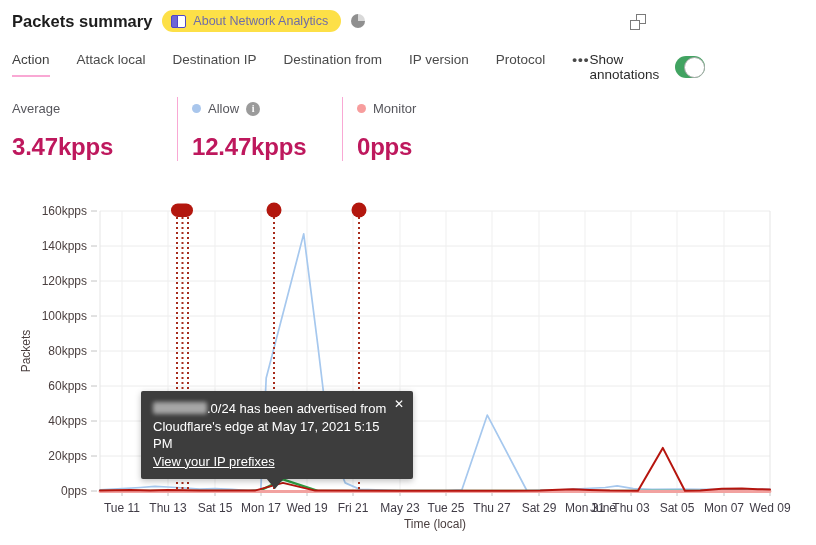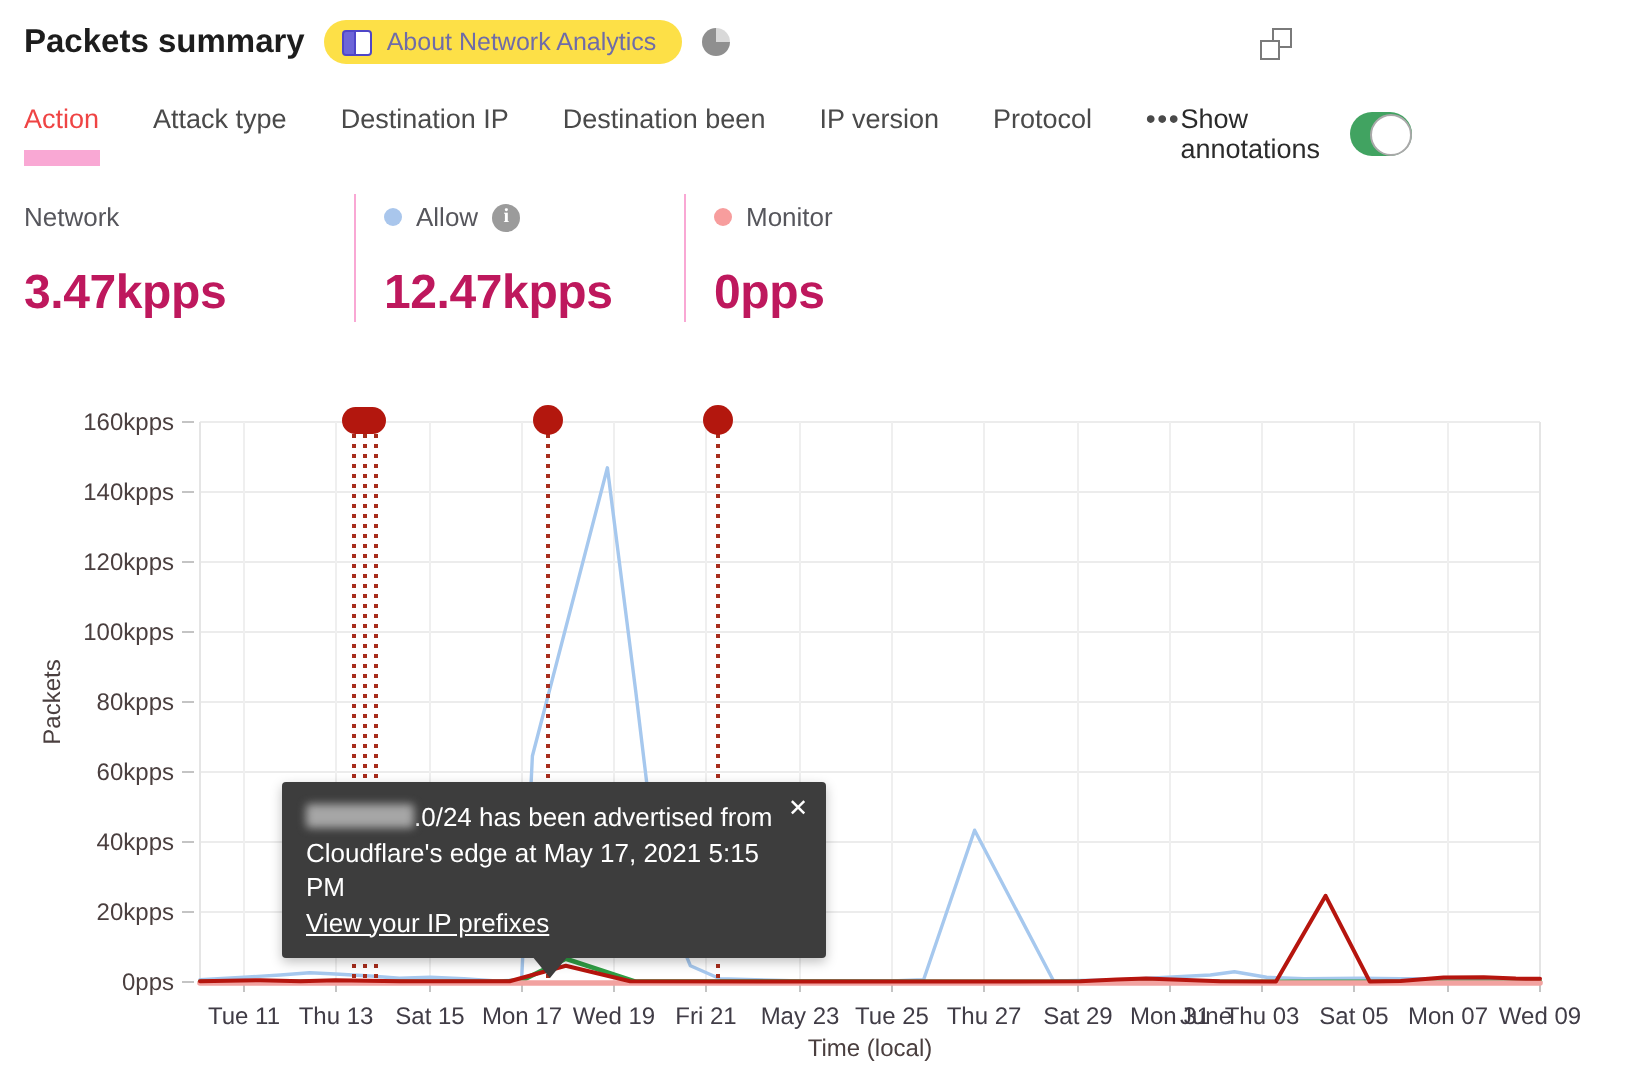--- a/index.html
+++ b/index.html
@@ -22,21 +22,21 @@
     background:conic-gradient(#d9d9d9 0 90deg, #8f8f8f 90deg 360deg); }
   .copy-icon { top:14px; right:26px; width:16px; height:16px; cursor:pointer; }
   .copy-icon .sq { position:absolute; width:10px; height:10px; border:1.6px solid #7a7a7a; background:#fff; }
   .copy-icon .sq.back { right:0; top:0; }
   .copy-icon .sq.front { left:0; bottom:0; }
 
   
   .tabbar { top:52px; left:12px; right:14px; display:flex; align-items:flex-start; font-size:13.5px; }
   .tabs { display:flex; gap:27px; color:#4a4a4a; }
   .tab { padding-bottom:8px; cursor:pointer; white-space:nowrap; }
-  .tab.active { color:#ef4444; border-bottom:8px solid #f9a8d4; }
+  .tab.active { color:#404040; border-bottom:2px solid #f9a8d4; }
   .tab-more { color:#4a4a4a; letter-spacing:1px; cursor:pointer; font-weight:bold; }
   .annot-ctl { margin-left:auto; display:flex; align-items:center; gap:5px; color:#2b2b2b; }
   .toggle { width:41px; height:22px; border-radius:999px; position:relative; cursor:pointer; }
   .toggle .knob { position:absolute; top:0.5px; right:0.5px; width:21px; height:21px;
     border-radius:50%; background:#fff; border:1px solid #a9a9a9; }
 
   
   .stats { top:97px; left:12px; right:0; display:flex; }
   .stat { flex:0 0 165px; padding-top:4px; }
   .stat + .stat { border-left:1px solid #f9a8d4; padding-left:14px; }
@@ -76,39 +76,39 @@
     <div class="pie-icon"></div>
   </div>
   <div class="copy-icon abs">
     <span class="sq back"></span>
       <span class="sq front"></span>
   </div>
 
   <div class="tabbar abs">
     <div class="tabs">
       <div class="tab active">Action</div>
-      <div class="tab">Attack type</div>
+      <div class="tab">Attack local</div>
       <div class="tab">Destination IP</div>
-      <div class="tab">Destination been</div>
+      <div class="tab">Destination from</div>
       <div class="tab">IP version</div>
       <div class="tab">Protocol</div>
       <div class="tab tab-more">•••</div>
     </div>
     <div class="annot-ctl">
       <span>Show annotations</span>
       <div class="toggle" style="background-color: rgb(65, 163, 97);">
         <div class="knob"></div>
       </div>
     </div>
   </div>
 
   <div class="stats abs">
     <div class="stat">
       <div class="stat-label">
-          <span>Network</span>
+          <span>Average</span>
         </div>
       <div class="stat-value">3.47kpps</div>
     </div>
     <div class="stat">
       <div class="stat-label">
         <span class="dot" style="background-color: rgb(169, 198, 236);"></span>
         <span>Allow</span>
         <span class="info-icon">i</span>
       </div>
       <div class="stat-value">12.47kpps</div>

